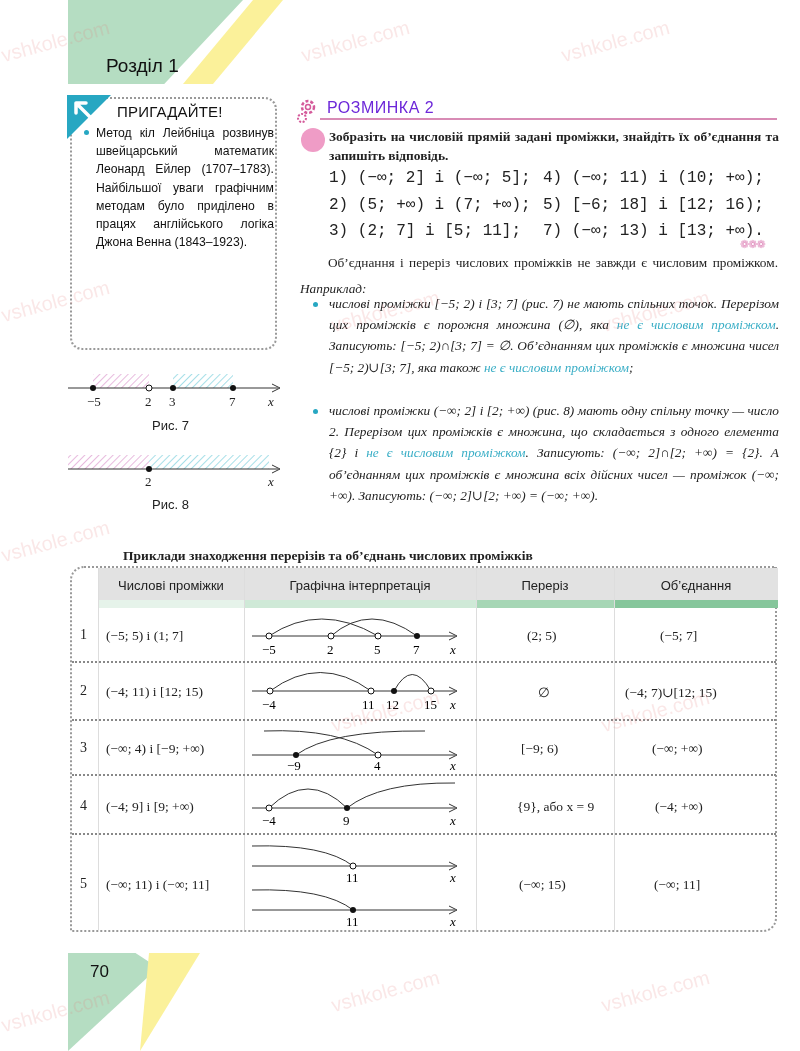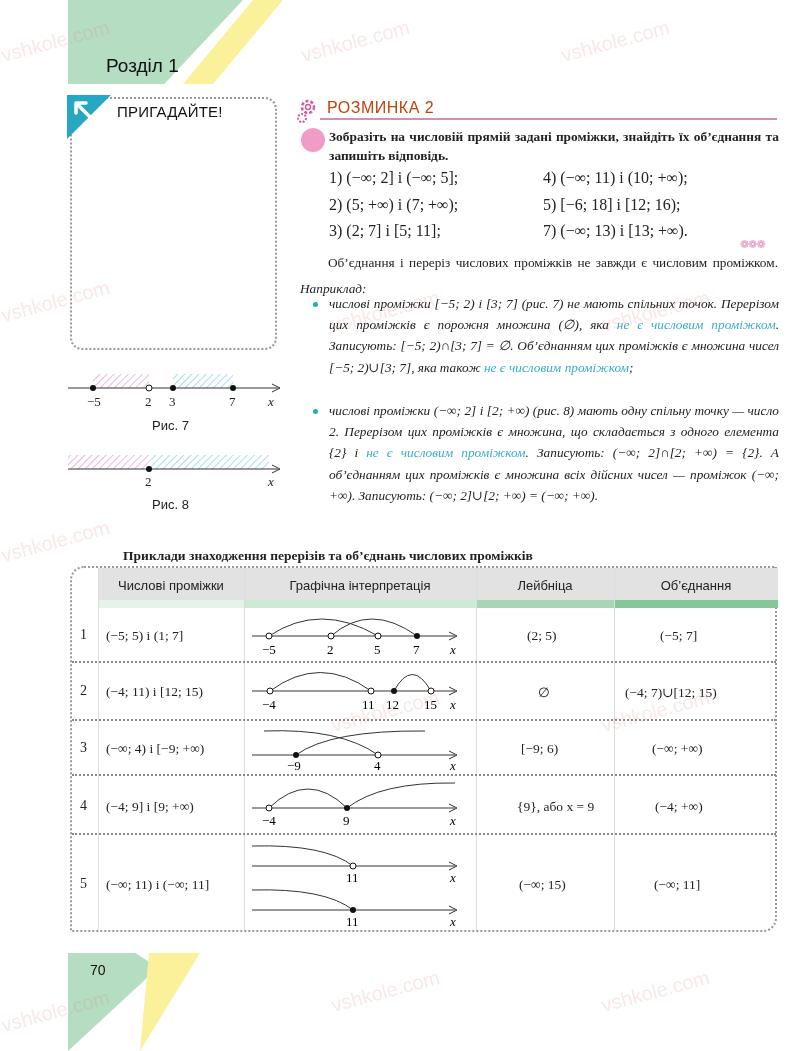--- a/index.html
+++ b/index.html
@@ -25,25 +25,25 @@
   .remember-list { position: absolute; left: 84px; top: 124px; width: 190px; font-size: 12.2px; line-height: 18.2px; list-style: none; color: #111; }
   .remember-list li { position: relative; padding-left: 12px; margin-bottom: 7px; text-align: justify; }
   .remember-list li::before { content: ""; position: absolute; left: 0; top: 6px; width: 5px; height: 5px; border-radius: 50%; background: #27a7c2; }
 
   
   .fig { position: absolute; left: 68px; }
   .fig-caption { position: absolute; font-size: 13px; color: #222; }
 
   
   .warmup-gear { position: absolute; left: 297px; top: 98px; width: 22px; height: 26px; }
-  .warmup-title { position: absolute; left: 327px; top: 99px; font-size: 16px; color: #c2410c; letter-spacing: 0.5px; }
+  .warmup-title { position: absolute; left: 327px; top: 99px; font-size: 16px; color: #6d28d9; letter-spacing: 0.5px; }
   .warmup-line { position: absolute; left: 320px; top: 118px; width: 457px; height: 2px; background: #d88bb5; }
   .pink-dot { position: absolute; left: 301px; top: 128px; width: 24px; height: 24px; border-radius: 50%; background: #ef9cc6; }
   .task-text { position: absolute; left: 329px; top: 127px; width: 450px; font-size: 13.4px; line-height: 19px; text-align: justify; }
-  .task-item { position: absolute; white-space: nowrap; }
+  .task-item { position: absolute; white-space: nowrap; font-family: Liberation Mono, monospace; }
   .gears-small { position: absolute; left: 740px; top: 238px; font-size: 11px; color: #e08cbc; letter-spacing: -1px; }
 
   
   .body-p { position: absolute; left: 300px; width: 478px; font-size: 13.3px; line-height: 26px; text-align: justify; }
   .bullet-p { position: absolute; left: 329px; width: 450px; font-size: 13.3px; line-height: 21.2px; text-align: justify; font-style: italic; }
   .bullet-dot { position: absolute; left: 313px; width: 5px; height: 5px; border-radius: 50%; background: #27a7c2; }
   .hl { color: #3aaec6; }
   .it { font-style: italic; }
 
   
@@ -57,39 +57,40 @@
   .hline { position: absolute; left: 72px; width: 704px; height: 0; border-top: 2px dotted #888; }
   .cell { position: absolute; font-size: 13.5px; white-space: nowrap; }
   .rownum { position: absolute; left: 80px; font-size: 14px; }
   svg text { font-family: "Liberation Serif", "DejaVu Serif", serif; }
 
   
   .ftr-green { position: absolute; left: 68px; top: 953px; width: 90px; height: 98px; background: #b5ddc2;
                clip-path: polygon(0 0, 75% 0, 100% 15%, 0 100%); }
   .ftr-yellow { position: absolute; left: 140px; top: 953px; width: 60px; height: 98px; background: #fbf19a;
                 clip-path: polygon(15% 0, 100% 0, 0 100%, 0 100%); }
-  .page-num { position: absolute; left: 90px; top: 962px; font-size: 14px; color: #111; }
+  .page-num { position: absolute; left: 90px; top: 962px; font-size: 17px; color: #111; }
 
   .watermark { position: absolute; font-family: "Liberation Sans", sans-serif; font-size: 20px; color: rgba(230,120,120,0.18);
                transform: rotate(-15deg); pointer-events: none; }
 </style>
 </head>
 <body>
 
 <div class="hdr-green"></div>
 <div class="hdr-yellow"></div>
 <div class="section-title sans">Розділ 1</div>
 
 <div class="remember"></div>
 <div class="remember-corner"></div>
 <svg class="remember-arrow" viewBox="0 0 26 26">
   <path d="M4 4 L22 22 M4 4 L4 14 M4 4 L14 4" stroke="#fff" stroke-width="3.5" fill="none" stroke-linecap="round"></path>
 </svg>
 <div class="remember-title sans">ПРИГАДАЙТЕ!</div>
 <ul class="remember-list sans">
+  <li>Метод кіл Лейбніца розвинув швейцарський математик Леонард Ейлер (1707–1783). Найбільшої уваги графічним методам було приділено в працях англійського логіка Джона Венна (1843–1923).</li>
 </ul>
 
 <svg class="fig" style="top:370px" width="220" height="40">
   <defs>
     <pattern id="hp" width="5" height="5" patternUnits="userSpaceOnUse" patternTransform="rotate(45)">
       <line x1="0" y1="0" x2="0" y2="5" stroke="#d98ec8" stroke-width="1.5"></line>
     </pattern>
     <pattern id="hb" width="5" height="5" patternUnits="userSpaceOnUse" patternTransform="rotate(45)">
       <line x1="0" y1="0" x2="0" y2="5" stroke="#6ccad8" stroke-width="1.5"></line>
     </pattern>
@@ -155,21 +156,21 @@
 
 <div class="tbl-title serif">Приклади знаходження перерізів та об’єднань числових проміжків</div>
 <div class="tbl-frame"></div>
 <div class="tbl-head" style="left:98px;width:680px"></div>
 <div class="tbl-head-strip" style="left:98px;width:146px;background:#e6f3ea"></div>
 <div class="tbl-head-strip" style="left:244px;width:232px;background:#cfe9d7"></div>
 <div class="tbl-head-strip" style="left:476px;width:138px;background:#a6d6b5"></div>
 <div class="tbl-head-strip" style="left:614px;width:164px;background:#86c69b"></div>
 <div class="th sans" style="left:98px;width:146px">Числові проміжки</div>
 <div class="th sans" style="left:244px;width:232px">Графічна інтерпретація</div>
-<div class="th sans" style="left:476px;width:138px">Лейбніца</div>
+<div class="th sans" style="left:476px;width:138px">Переріз</div>
 <div class="th sans" style="left:614px;width:164px">Об’єднання</div>
 
 <div class="vline" style="left:98px"></div>
 <div class="vline" style="left:244px"></div>
 <div class="vline" style="left:476px"></div>
 <div class="vline" style="left:614px"></div>
 
 <div class="hline" style="top:661px"></div>
 <div class="hline" style="top:719px"></div>
 <div class="hline" style="top:774px"></div>

